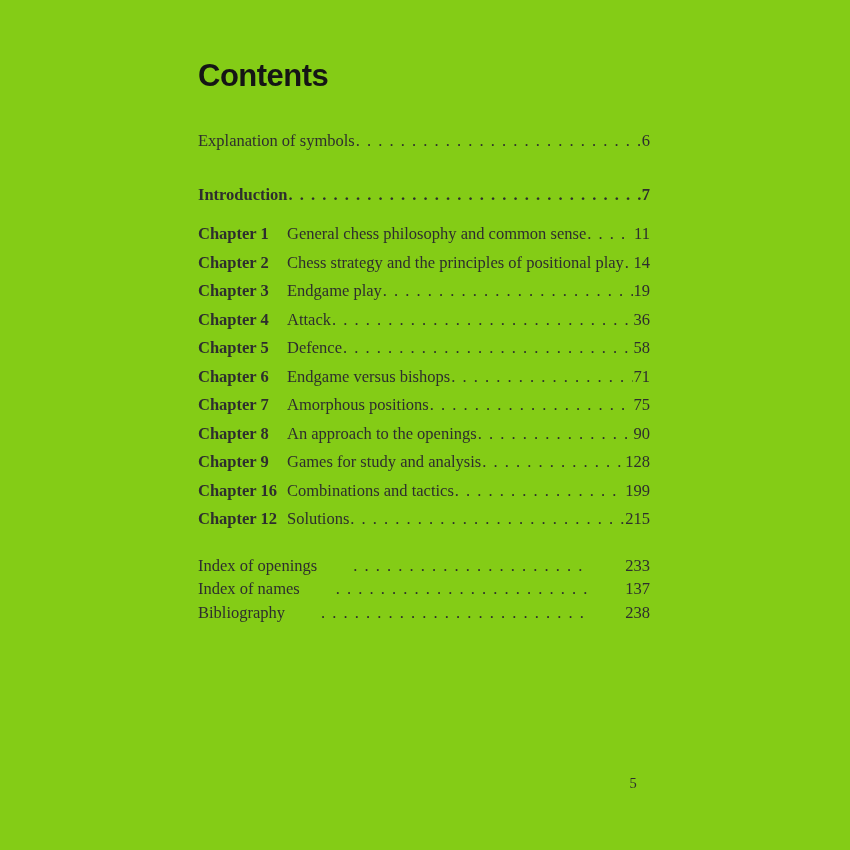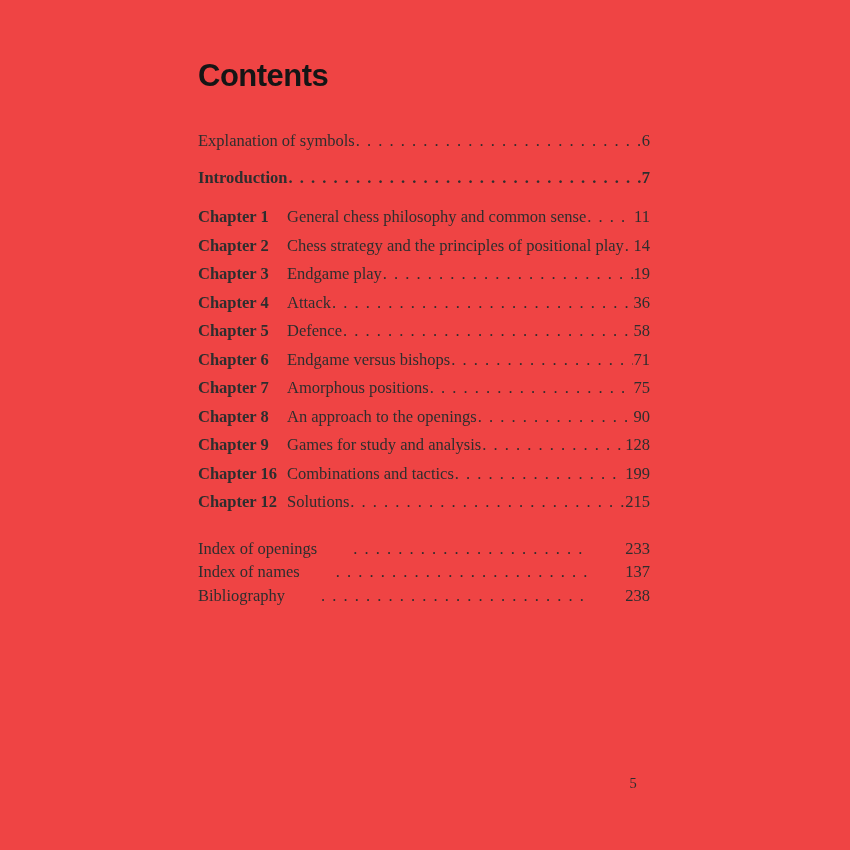--- a/index.html
+++ b/index.html
@@ -4,21 +4,21 @@
 <style>
   html, body {
     margin: 0;
     padding: 0;
     background: #ffffff;
   }
   .page {
     position: relative;
     width: 850px;
     height: 850px;
-    background: #ef4444;
+    background: #84cc16;
     font-family: "Liberation Serif", serif;
     color: #2e2e2e;
     overflow: hidden;
   }
   .toc {
     position: absolute;
     left: 198px;
     top: 60px;
     width: 452px;
   }
@@ -51,21 +51,21 @@
     content: ". . . . . . . . . . . . . . . . . . . . . . . . . . . . . . . . . . . . . . . . . . . . . . . . . . . . . . . . . . . . . . . . . . . . . . . . . . . . ";
     letter-spacing: 1.5px;
     color: #2e2e2e;
   }
   .page-num {
     flex: 0 0 auto;
     text-align: right;
   }
   .front-row { line-height: 26px; }
   .front-row.first { margin-top: 37px; }
-  .front-row.second { margin-top: 11px; }
+  .front-row.second { margin-top: 28px; }
   .bold { font-weight: bold; }
   .chapters { margin-top: 12px; }
   .chapter-row { line-height: 28.5px; }
   .chapter-label {
     flex: 0 0 89px;
     font-weight: bold;
   }
   .back { margin-top: 20px; }
   .back-row { line-height: 23.5px; gap: 35px; }
   .folio {

